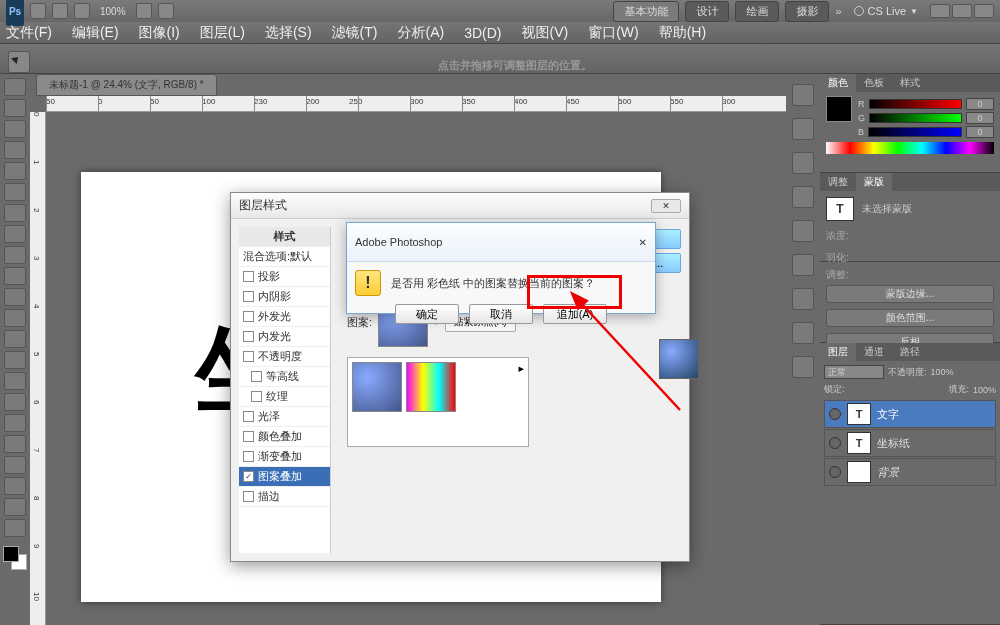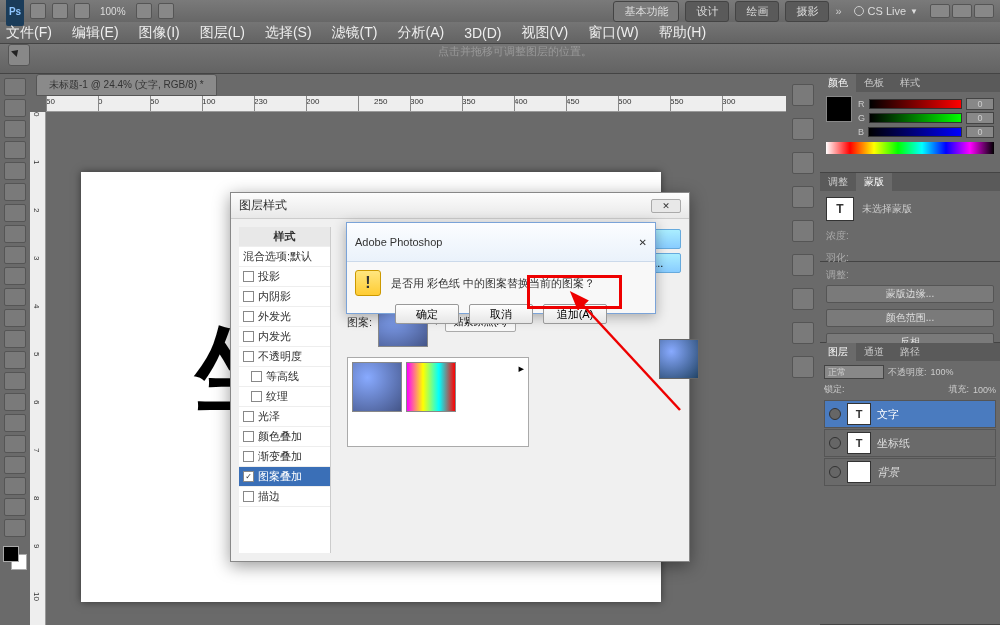--- a/index.html
+++ b/index.html
@@ -9,21 +9,21 @@
 .hdr-ico { width: 16px; height: 16px; background: #888; border: 1px solid #555; border-radius: 2px; }
 .zoom-input { color: #ddd; font-size: 10px; padding: 0 4px; }
 .hdr-spacer { flex: 1; }
 .hdr-btn { padding: 2px 10px; background: #5a5a5a; border: 1px solid #444; color: #ddd; font-size: 11px; border-radius: 3px; }
 .hdr-btn.active { background: #7a7a7a; }
 .cs-live { display: flex; align-items: center; gap: 4px; color: #ddd; font-size: 11px; margin: 0 6px; }
 .cs-circle { width: 10px; height: 10px; border: 1.5px solid #ccc; border-radius: 50%; }
 .win-btns { display: flex; gap: 2px; }
 .win-btn { width: 20px; height: 14px; background: #888; border: 1px solid #555; border-radius: 2px; }
 .menu-bar { height: 22px; background: linear-gradient(#757575, #636363); display: flex; align-items: center; padding: 0 6px; color: #eee; font-size: 14px; gap: 20px; border-bottom: 1px solid #444; }
-.option-bar { height: 30px; background: linear-gradient(#757575, #636363); display: flex; align-items: flex-start; padding: 0 8px; color: #ccc; font-size: 11px; border-bottom: 1px solid #444; gap: 8px; }
+.option-bar { height: 30px; background: linear-gradient(#757575, #636363); display: flex; align-items: flex-end; padding: 0 8px; color: #ccc; font-size: 11px; border-bottom: 1px solid #444; gap: 8px; font-weight: bold; }
 .tool-arrow { width: 22px; height: 22px; background: #888; border: 1px solid #555; border-radius: 3px; position: relative; }
 .tool-arrow::after { content: ""; position: absolute; left: 4px; top: 3px; width: 0; height: 0; border-left: 6px solid #222; border-top: 4px solid transparent; border-bottom: 4px solid transparent; transform: rotate(-45deg); }
 .option-center { flex: 1; text-align: center; color: #999; font-size: 11px; }
 .main-area { display: flex; height: calc(625px - 74px); }
 .tools { width: 30px; background: #6a6a6a; display: flex; flex-direction: column; align-items: center; padding: 4px 0; gap: 3px; }
 .tool { width: 22px; height: 18px; background: #7a7a7a; border: 1px solid #555; border-radius: 2px; }
 .color-swatches { margin-top: 6px; width: 24px; height: 24px; position: relative; }
 .fg-color { width: 16px; height: 16px; background: #000; border: 1px solid #aaa; position: absolute; }
 .bg-color { width: 16px; height: 16px; background: #fff; border: 1px solid #aaa; position: absolute; left: 8px; top: 8px; }
 .doc-area { flex: 1; position: relative; background: #6a6a6a; overflow: hidden; }
@@ -189,21 +189,21 @@
         <span style="left: 52px;">0</span>
         <div class="ruler-tick" style="left: 52px;"></div>
         <span style="left: 104px;">50</span>
         <div class="ruler-tick" style="left: 104px;"></div>
         <span style="left: 156px;">100</span>
         <div class="ruler-tick" style="left: 156px;"></div>
         <span style="left: 208px;">230</span>
         <div class="ruler-tick" style="left: 208px;"></div>
         <span style="left: 260px;">200</span>
         <div class="ruler-tick" style="left: 260px;"></div>
-        <span style="left: 328px;">250</span>
+        <span style="left: 303px;">250</span>
         <div class="ruler-tick" style="left: 312px;"></div>
         <span style="left: 364px;">300</span>
         <div class="ruler-tick" style="left: 364px;"></div>
         <span style="left: 416px;">350</span>
         <div class="ruler-tick" style="left: 416px;"></div>
         <span style="left: 468px;">400</span>
         <div class="ruler-tick" style="left: 468px;"></div>
         <span style="left: 520px;">450</span>
         <div class="ruler-tick" style="left: 520px;"></div>
         <span style="left: 572px;">500</span>

